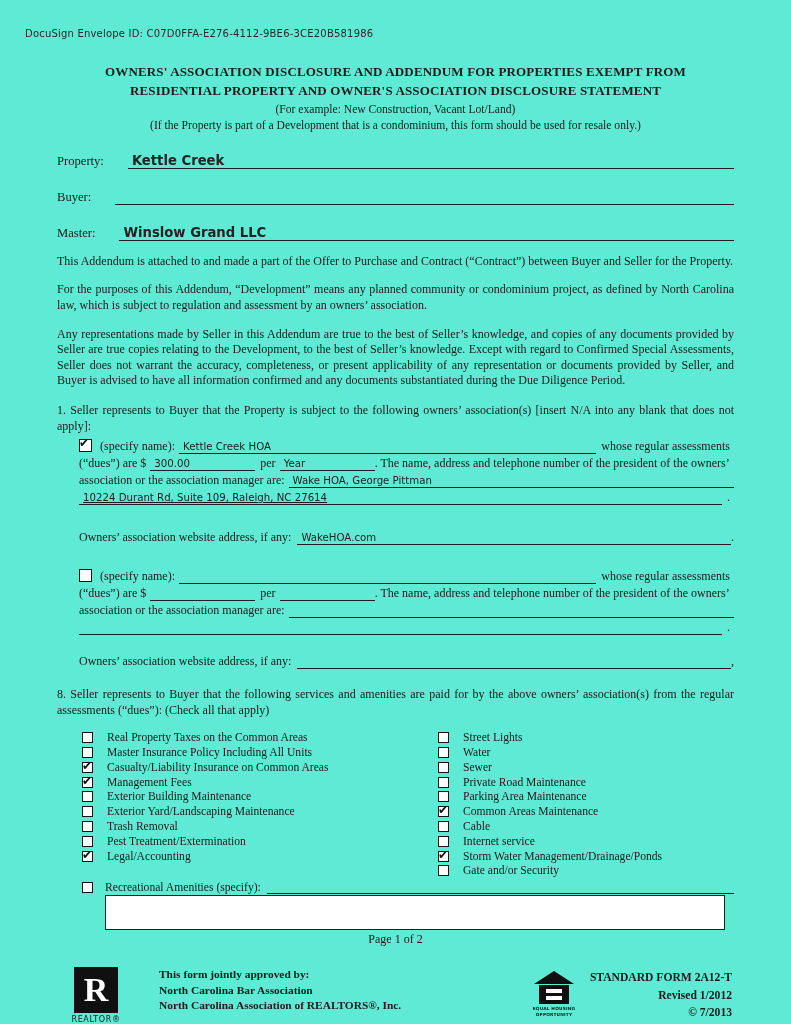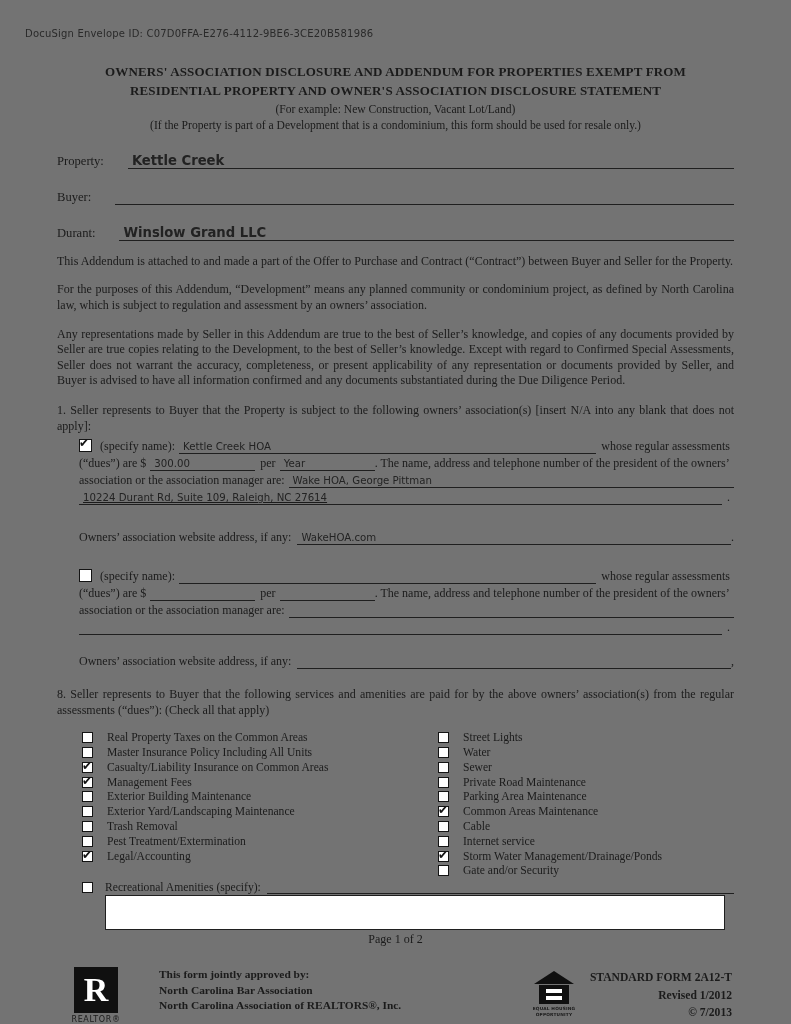--- a/index.html
+++ b/index.html
@@ -1,21 +1,21 @@
 <!DOCTYPE html>
 <html><head>
 <meta charset="utf-8">
 <style>
   * { margin:0; padding:0; box-sizing:border-box; }
   html,body { background:#e8e8e8; }
   .page {
     position:relative;
     width:791px; height:1024px;
     margin:0 auto;
-    background:#737373;
+    background:#5eead4;
     color:#1b1b1b;
     font-family:"Liberation Serif", serif;
     font-size:12px;
     padding:28px 57px 0 57px;
     overflow:hidden;
   }
   .env {
     font-family:"DejaVu Sans", sans-serif;
     font-size:10px; color:#2a2a2a;
     letter-spacing:0.2px;
@@ -118,21 +118,21 @@
         <span class="fv-lg">Kettle Creek</span>
       </span>
   </div>
   <div class="party-row">
     <span class="lbl">Buyer:</span>
     <span class="blank">
         <span class="fv-lg"></span>
       </span>
   </div>
   <div class="party-row">
-    <span class="lbl">Durant:</span>
+    <span class="lbl">Master:</span>
     <span class="blank">
         <span class="fv-lg">Winslow Grand LLC</span>
       </span>
   </div>
 
   <p class="para">This Addendum is attached to and made a part of the Offer to Purchase and Contract (“Contract”) between Buyer and Seller for the Property.</p>
   <p class="para">For the purposes of this Addendum, “Development” means any planned community or condominium project, as defined by North Carolina law, which is subject to regulation and assessment by an owners’ association.</p>
   <p class="para">Any representations made by Seller in this Addendum are true to the best of Seller’s knowledge, and copies of any documents provided by Seller are true copies relating to the Development, to the best of Seller’s knowledge.  Except with regard to Confirmed Special Assessments, Seller does not warrant the accuracy, completeness, or present applicability of any representation or documents provided by Seller, and Buyer is advised to have all information confirmed and any documents substantiated during the Due Diligence Period.</p>
 
   <p class="para" style="margin-top:14px;">1.  Seller represents to Buyer that the Property is subject to the following owners’ association(s) [insert N/A into any blank that does not apply]:</p>

